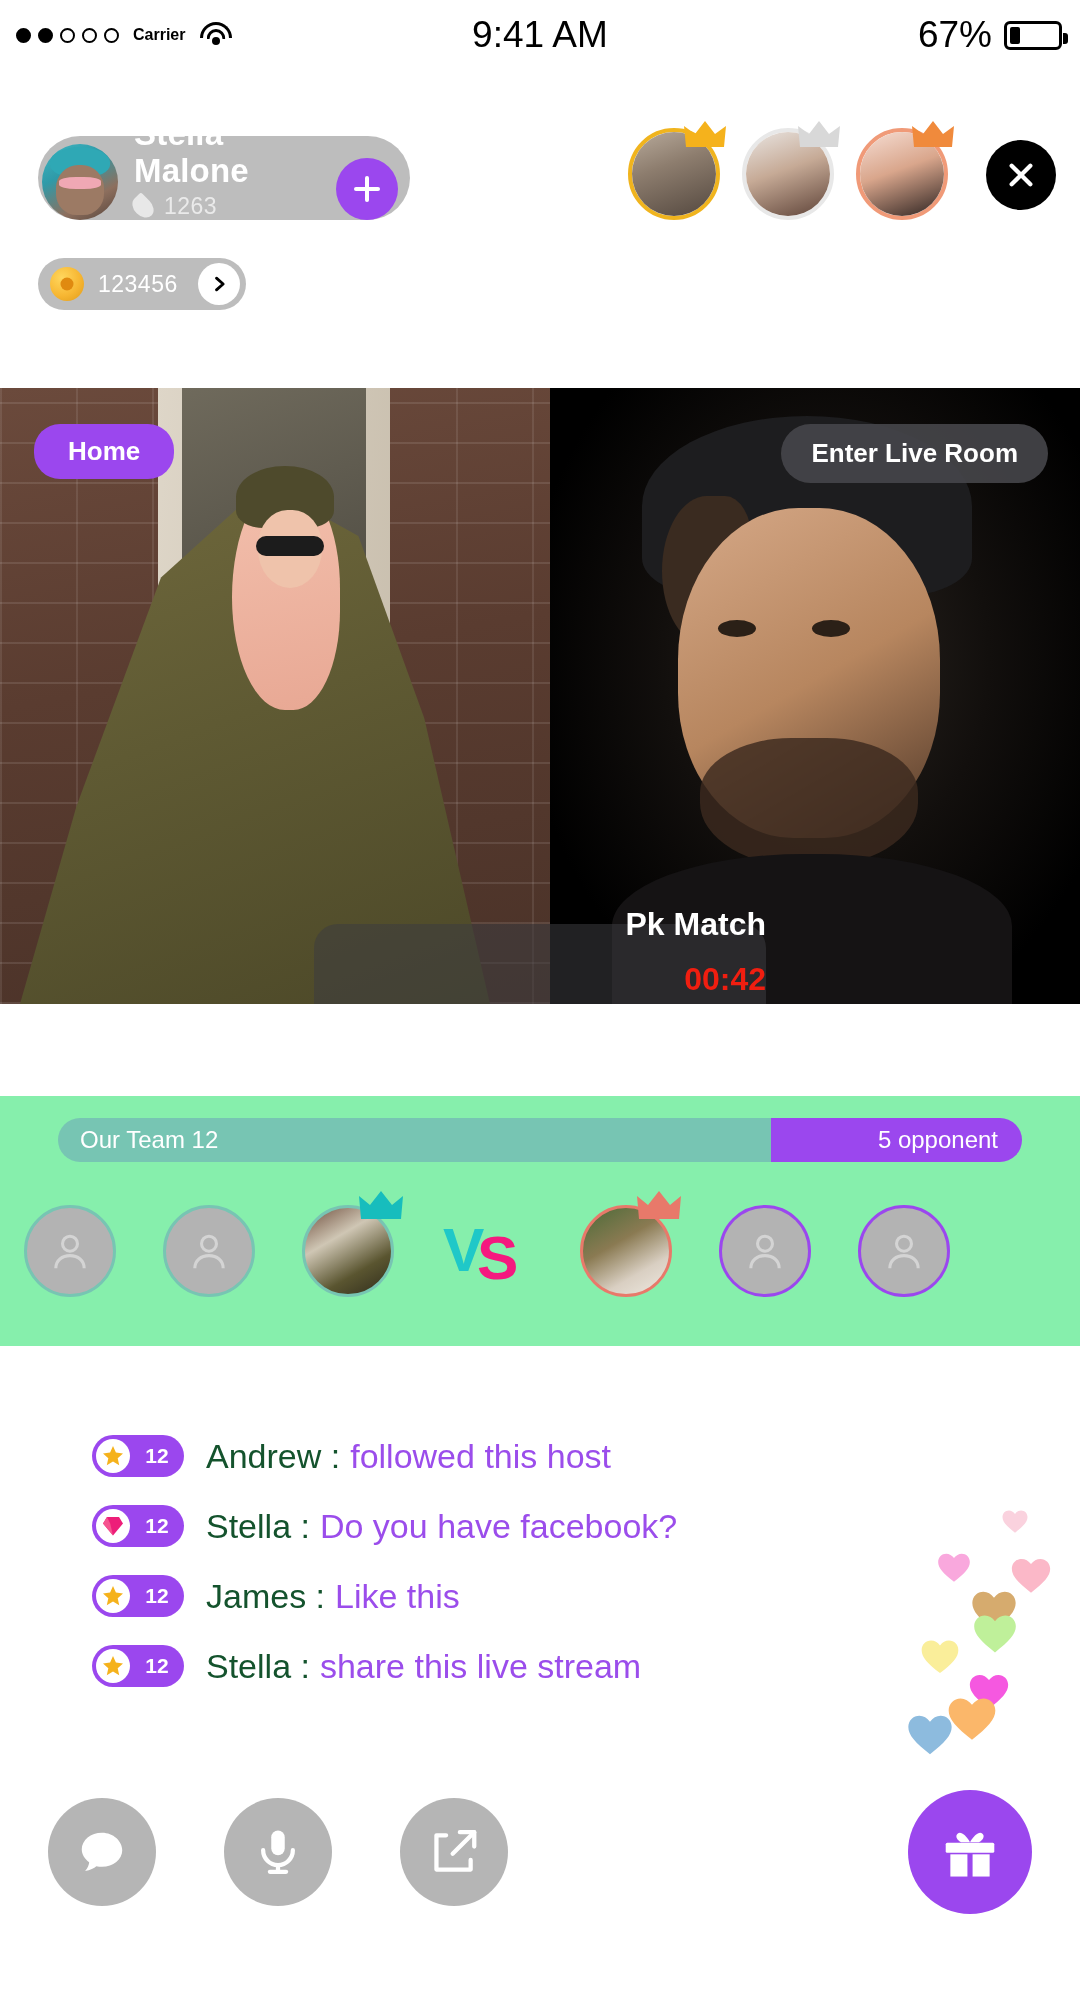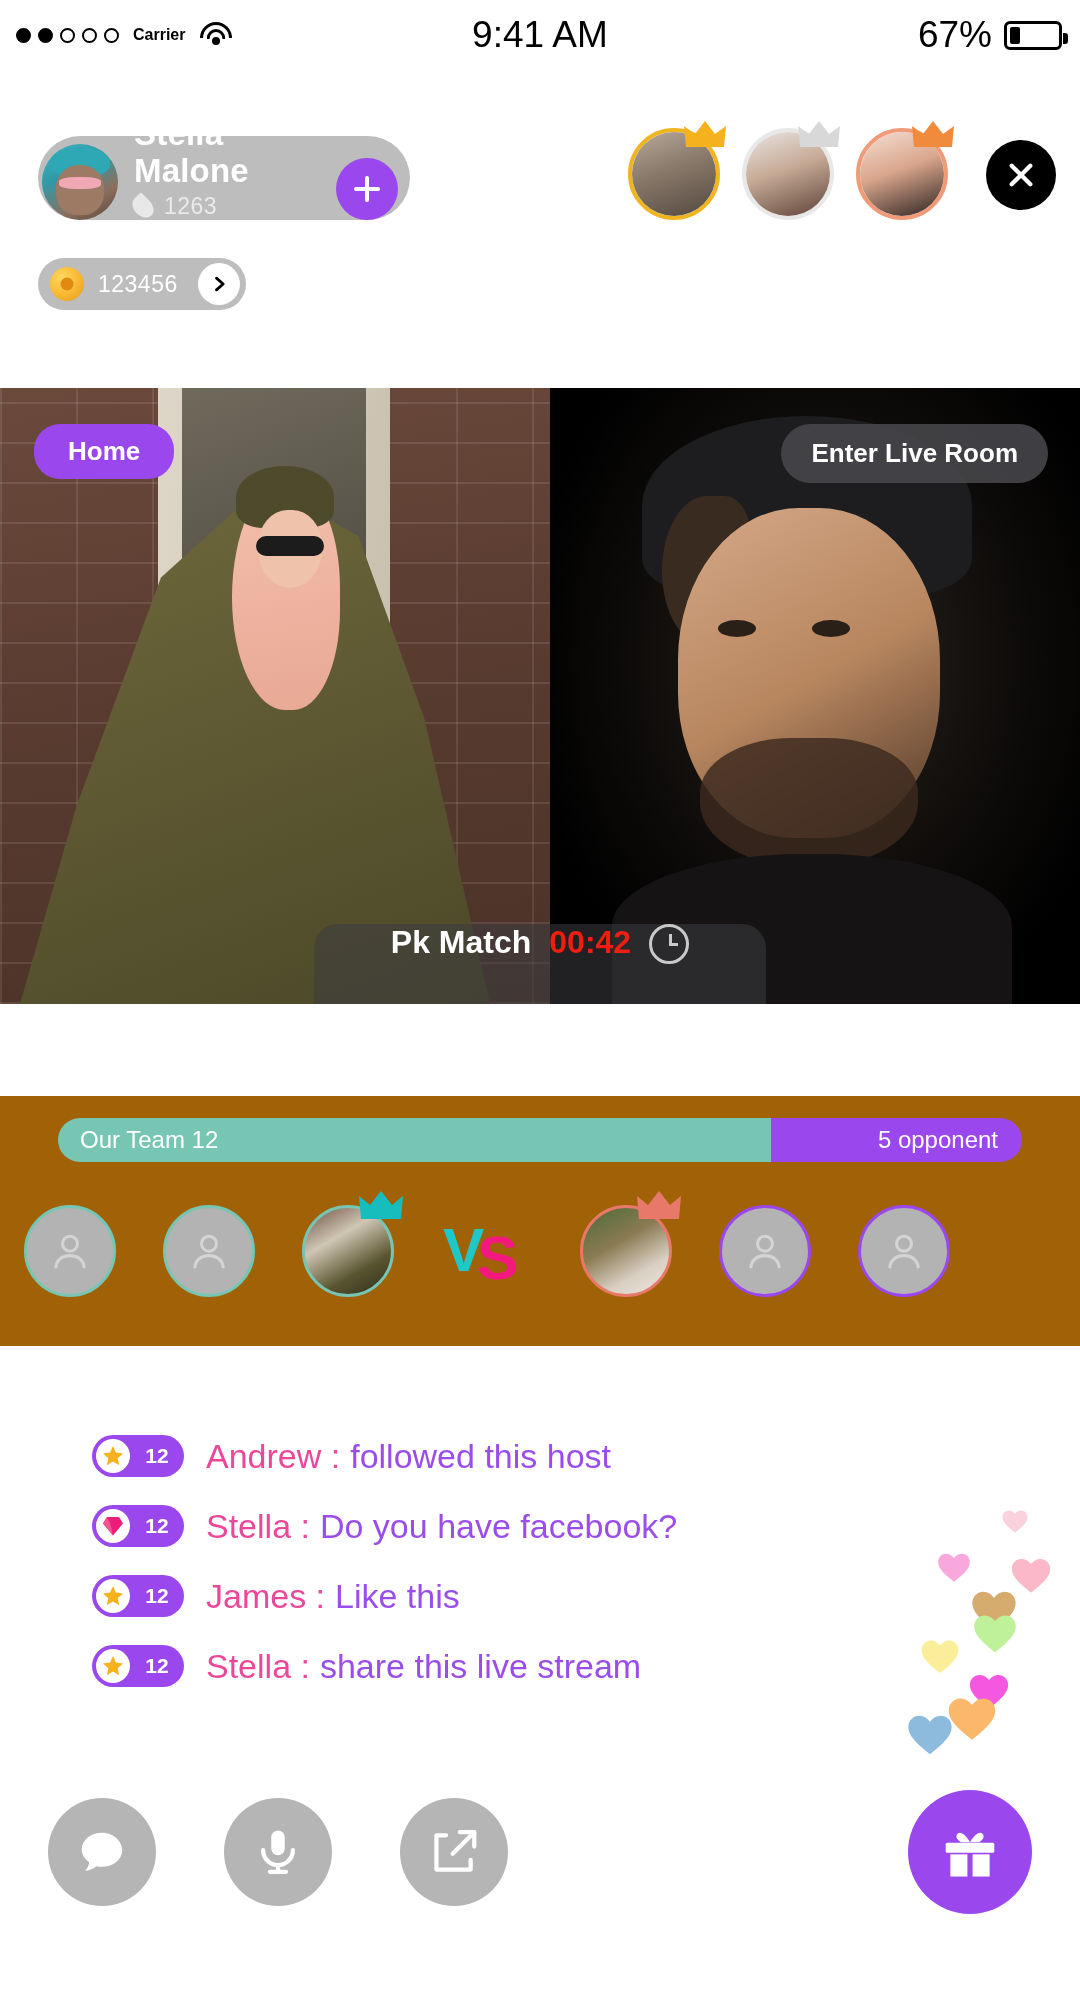--- a/index.html
+++ b/index.html
@@ -111,30 +111,30 @@
     position:absolute; left:34px; top:36px; background:#9B47EE; color:#fff;
     padding:12px 34px; border-radius:26px; font-size:26px; font-weight:600;
   }
   .badge-enter {
     position:absolute; right:32px; top:36px; background:rgba(70,70,74,0.9); color:#fff;
     padding:14px 30px; border-radius:30px; font-size:26px; font-weight:600; white-space:nowrap;
   }
   .pk-timer {
     position:absolute; left:50%; transform:translateX(-50%); bottom:0; width:452px; height:80px;
     background:rgba(60,60,64,0.55); border-radius:24px 24px 0 0;
-    display:flex; align-items:flex-start; justify-content:center; gap:18px; z-index:5;
+    display:flex; align-items:flex-end; justify-content:center; gap:18px; z-index:5;flex-direction:column;
   }
   .pk-label { color:#fff; font-size:32px; font-weight:600; }
   .pk-time { color:#f01e10; font-size:32px; font-weight:600; }
   .pk-clock { width:40px; height:40px; border-radius:50%; border:3px solid #c9c9c9; position:relative; }
   .pk-clock::before { content:""; position:absolute; left:49%; top:22%; width:3px; height:32%; background:#c9c9c9; }
   .pk-clock::after { content:""; position:absolute; left:49%; top:48%; width:26%; height:3px; background:#c9c9c9; }
 
   
-  .pkpanel { position:absolute; left:0; top:1096px; width:1080px; height:250px; background:#a16207; }
+  .pkpanel { position:absolute; left:0; top:1096px; width:1080px; height:250px; background:#86efac; }
   .scorebar { position:absolute; left:58px; top:22px; width:964px; height:44px; border-radius:22px; overflow:hidden; display:flex; }
   .score-team { background:#77c5b3; display:flex; align-items:center; height:100%; }
   .score-opp  { background:#9B47EE; display:flex; align-items:center; justify-content:flex-end; height:100%; flex:1; }
   .score-team span { color:#fff; font-size:24px; padding-left:22px; white-space:nowrap; }
   .score-opp span  { color:#fff; font-size:24px; padding-right:24px; white-space:nowrap; }
 
   .teams { position:absolute; left:0; top:90px; width:1080px; height:130px; display:flex; align-items:center; }
   .tslot { width:139px; display:flex; justify-content:center; align-items:center; position:relative; }
   .tav { width:92px; height:92px; border-radius:50%; position:relative; }
   .tav.ph { background:#b3b3b3; display:flex; align-items:center; justify-content:center; }
@@ -151,21 +151,21 @@
   
   .chat { position:absolute; left:92px; top:1432px; width:760px; }
   .chatrow { display:flex; align-items:center; margin-bottom:22px; height:48px; }
   .lvl {
     width:92px; height:42px; border-radius:21px; background:#9B47EE;
     display:flex; align-items:center; flex:none; position:relative;
   }
   .lvl .ico { width:34px; height:34px; border-radius:50%; background:#fff; margin-left:4px; display:flex; align-items:center; justify-content:center; flex:none; }
   .lvl .ico svg { width:24px; height:24px; }
   .lvl .num { color:#fff; font-size:21px; font-weight:700; flex:1; text-align:center; }
-  .cname { color:#ec4899; font-size:34px; margin-left:22px; white-space:nowrap; }
+  .cname { color:#14532d; font-size:34px; margin-left:22px; white-space:nowrap; }
   .ctext { color:#9B4DEB; font-size:34px; margin-left:10px; white-space:nowrap; }
 
   
   .hearts { position:absolute; left:880px; top:1500px; width:200px; height:290px; }
   .hearts svg { position:absolute; }
 
   
   .bottombar { position:absolute; left:0; top:1790px; width:1080px; height:130px; }
   .circ-btn { position:absolute; width:108px; height:108px; border-radius:50%; background:#b5b5b5; display:flex; align-items:center; justify-content:center; }
   .circ-btn svg { width:54px; height:54px; }

